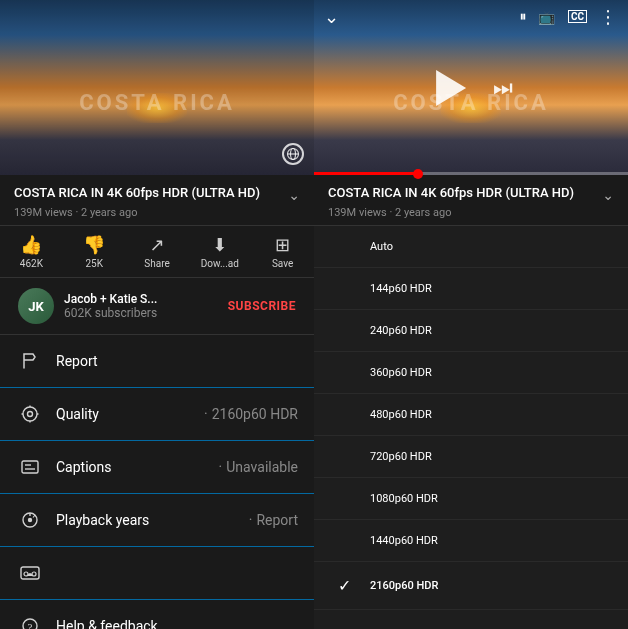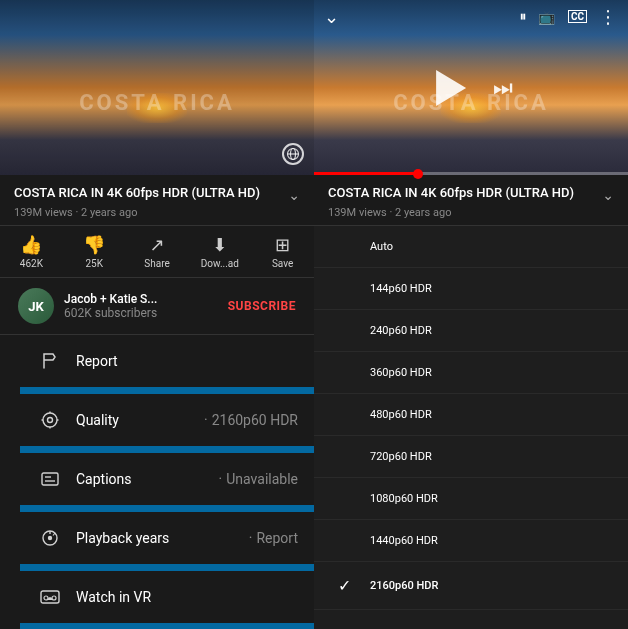--- a/index.html
+++ b/index.html
@@ -166,22 +166,21 @@
     .menu-list {
       flex: 1;
       overflow-y: auto;
     }
 
     .menu-item {
       display: flex;
       align-items: center;
       padding: 14px 16px;
       cursor: pointer;
-      border-bottom: 7px solid #0369a1;
-      margin-left: 20px;
+      border-bottom: 1px solid #0369a1;
     }
 
     .menu-item-icon {
       width: 28px;
       height: 24px;
       display: flex;
       align-items: center;
       justify-content: center;
       margin-right: 12px;
       color: #ccc;
@@ -530,21 +529,20 @@
 
     <div class="menu-item">
       <div class="menu-item-icon">
         <svg width="20" height="14" viewBox="0 0 20 14" fill="none" stroke="white" stroke-width="1.4" opacity="0.8">
           <rect x="1" y="1" width="18" height="12" rx="2"></rect>
           <path d="M7 10 Q10 4 13 10" fill="white" stroke="none"></path>
           <circle cx="6" cy="8" r="2" fill="none" stroke="white" stroke-width="1.2"></circle>
           <circle cx="14" cy="8" r="2" fill="none" stroke="white" stroke-width="1.2"></circle>
         </svg>
       </div>
-      <div class="menu-item-text">Watch in VR</div>
     </div>
 
     <div class="menu-item">
       <div class="menu-item-icon">
         <svg width="18" height="18" viewBox="0 0 18 18" fill="none" stroke="white" stroke-width="1.4" opacity="0.8">
           <circle cx="9" cy="9" r="7"></circle>
           <text x="6.5" y="13.5" font-size="11" fill="white" stroke="none" font-family="serif">?</text>
         </svg>
       </div>
       <div class="menu-item-text">Help &amp; feedback</div>

